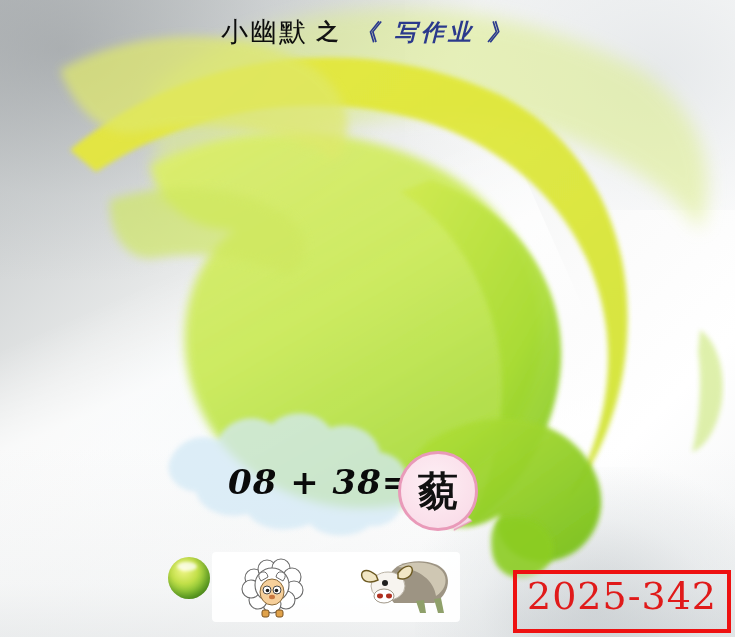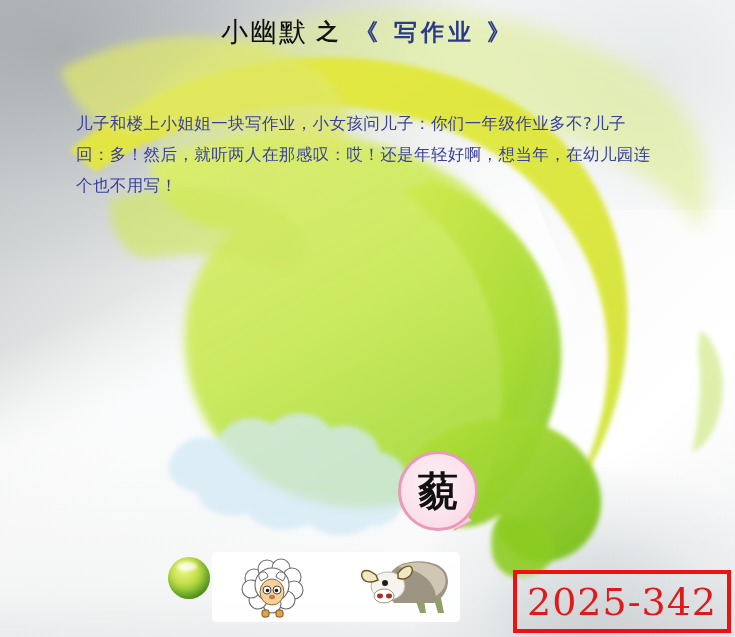--- a/index.html
+++ b/index.html
@@ -87,20 +87,21 @@
     vertical-align: middle;
   }
   .title-sub {
     font-family: "DejaVu Serif", "Liberation Serif", serif;
     font-size: 23px;
     font-weight: bold;
     color: #2b3a8c;
     margin-left: 12px;
     letter-spacing: 4px;
     vertical-align: middle;
+    font-style: italic;
   }
 
   
   .body-text {
     position: absolute;
     left: 76px; top: 108px;
     width: 580px;
     font-family: "DejaVu Sans", "Liberation Sans", sans-serif;
     font-size: 16.5px;
     line-height: 31px;
@@ -180,21 +181,21 @@
   .ox    { position: absolute; left: 354px; top: 553px; width: 100px; height: 62px; }
 
   
   .serial-box {
     position: absolute;
     left: 513px; top: 570px;
     width: 218px; height: 63px;
     border: 4px solid #ee1111;
     box-sizing: border-box;
     display: flex;
-    align-items: center;
+    align-items: flex-start;
     justify-content: center;
     background: linear-gradient(180deg, rgba(225,228,230,0.55) 0%, rgba(205,210,213,0.45) 100%);
   }
   .serial-text {
     font-family: "DejaVu Serif", "Liberation Serif", serif;
     font-size: 38px;
     color: #e01a1a;
     letter-spacing: 1px;
     white-space: nowrap;
   }
@@ -282,22 +283,22 @@
              C352,540 322,538 310,524 C288,534 258,530 248,514
              C224,520 200,510 196,492 C176,490 164,474 170,460 Z" fill="#d3e9f6" opacity="0.75" filter="url(#soft3)"></path>
   </svg>
 
   <div class="title-row">
     <span class="title-main">小幽默</span>
     <span class="title-zhi">之</span>
     <span class="title-sub">《 写作业 》</span>
   </div>
 
-  <div class="body-text">儿子和楼上小姐姐一块写作业，小女孩问儿子：你们一年级作业多不?儿子回：多！然后，就听两人在那感叹：哎！还是年轻好啊，想当年，在幼儿园连个也不用写！</div>
-
+
+  <div class="equation">08 + 38=</div>
 
   <div class="bubble-tail"></div>
   <div class="bubble">
     <div class="bubble-char">藐</div>
   </div>
 
   <div class="icon-white-patch"></div>
 
   <div class="orb">
     <div class="orb-gloss"></div>

